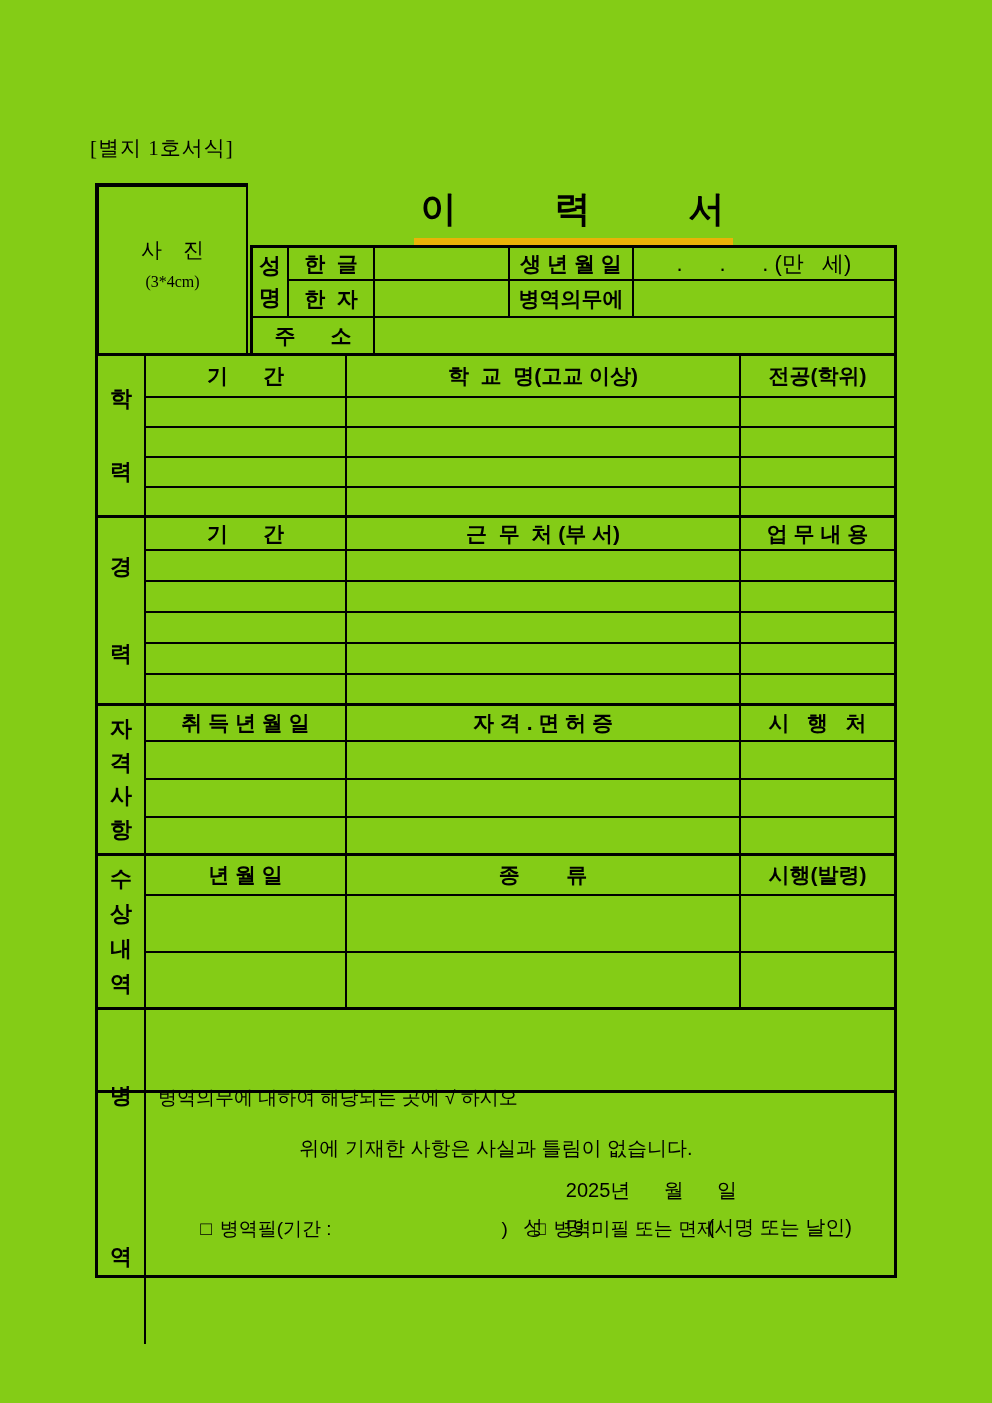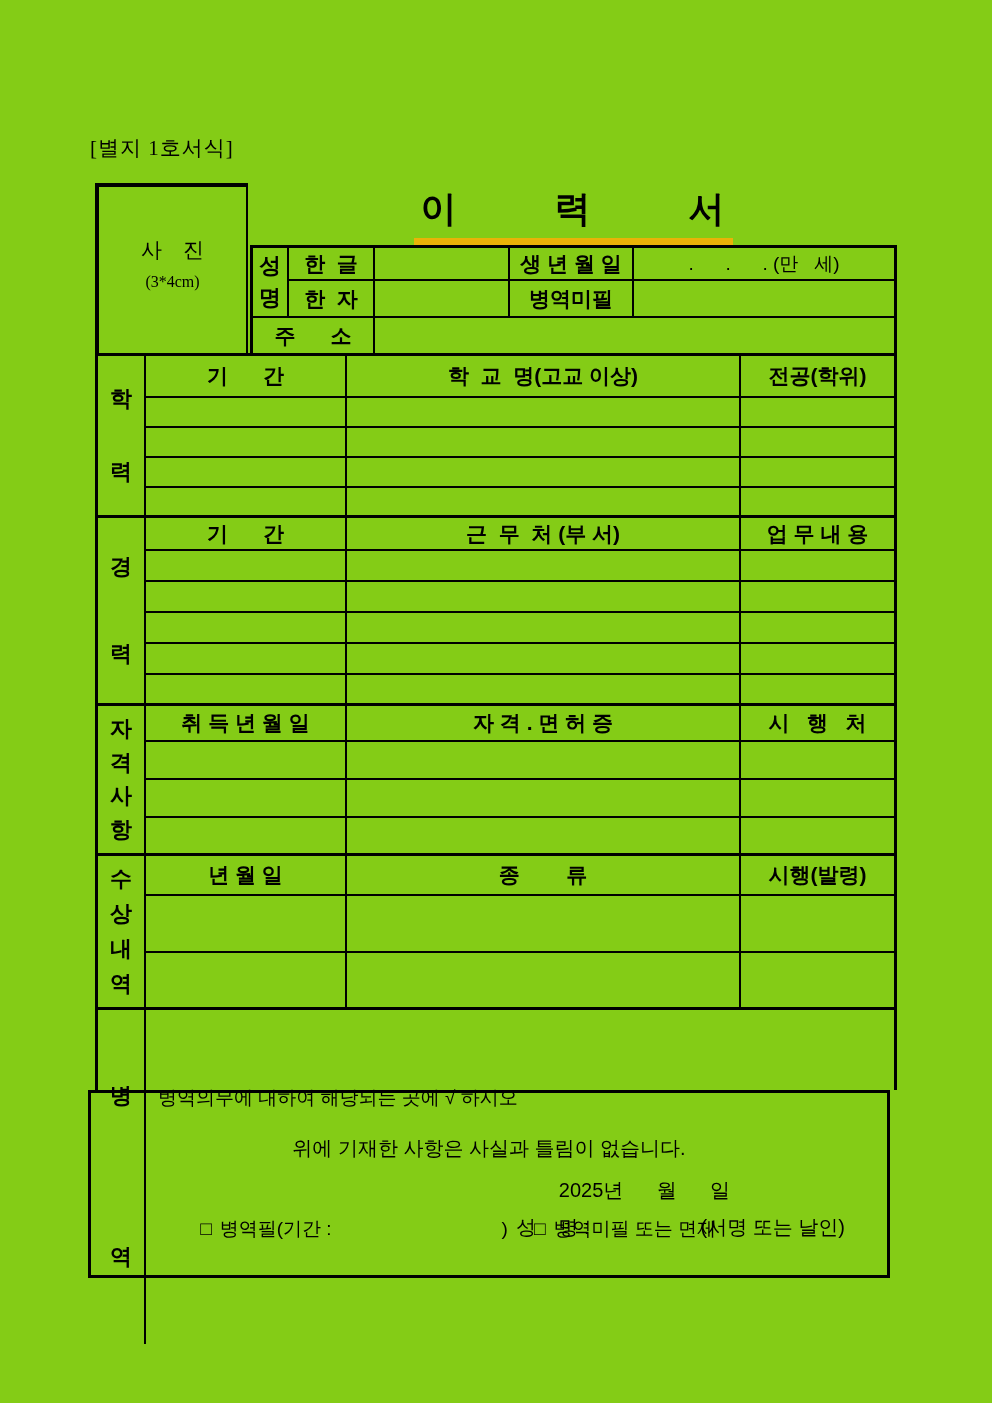--- a/index.html
+++ b/index.html
@@ -46,21 +46,21 @@
     border: 3px solid #000; border-bottom: none;
   }
   .nt > div {
     border-right: 2px solid #000; border-bottom: 2px solid #000;
     display: flex; align-items: center; justify-content: center;
     font-weight: bold; font-size: 21px; white-space: pre;
   }
   .nt > .nr { border-right: none; }
   .nt > .nb { border-bottom: none; }
   .nt .stack { flex-direction: column; justify-content: space-around; padding: 2px 0; font-size: 22px; }
-  .nt .val { font-weight: normal; font-size: 19px; }
+  .nt .val { font-weight: normal; font-size: 22px; }
 
   
   .mt {
     position: absolute; left: 95px; top: 353px; width: 802px; height: 737px;
     display: grid;
     grid-template-columns: 48px 201px 394px 1fr;
     grid-template-rows: 42px 30px 30px 30px 30px 33px 31px 31px 31px 31px 31px 36px 38px 38px 38px 40px 57px 57px 1fr;
     border: 3px solid #000; border-bottom: none;
   }
   .mt > div { border-right: 2px solid #000; border-bottom: 2px solid #000; }
@@ -78,21 +78,21 @@
   .mt > .milc {
     grid-column: span 3; border-right: none; border-bottom: none;
     padding: 7px 0 0 12px; font-size: 19px; line-height: 1.72; white-space: pre;
   }
   .milc .gap1 { display: inline-block; width: 170px; }
   .milc .gap2 { display: inline-block; width: 26px; }
   .milc .cb { display: inline-block; margin-right: 8px; }
 
   
   .fbox {
-    position: absolute; left: 88px; top: 1090px; width: 802px; height: 188px;
+    position: absolute; left: 95px; top: 1090px; width: 802px; height: 188px;
     border: 3px solid #000; font-size: 20px;
   }
   .f1 { margin-top: 42px; text-align: center; white-space: pre; }
   .f2 { margin-top: 15px; text-align: right; padding-right: 157px; white-space: pre; }
   .f3 { margin-top: 10px; text-align: right; padding-right: 42px; white-space: pre; }
 </style>
 </head>
 <body>
 
 <div class="page">
@@ -112,21 +112,21 @@
     <div class="stack" style="grid-column:1;grid-row:1/3">
       <span>성</span>
       <span>명</span>
     </div>
     <div style="grid-column:2;grid-row:1">한  글</div>
     <div style="grid-column:3;grid-row:1"></div>
     <div style="grid-column:4;grid-row:1">생 년 월 일</div>
     <div class="nr val" style="grid-column:5;grid-row:1">.      .      . (만   세)</div>
     <div style="grid-column:2;grid-row:2">한  자</div>
     <div style="grid-column:3;grid-row:2"></div>
-    <div style="grid-column:4;grid-row:2">병역미필</div>
+    <div style="grid-column:4;grid-row:2">병역의무에</div>
     <div class="nr" style="grid-column:5;grid-row:2"></div>
     <div class="nb" style="grid-column:1/3;grid-row:3">주      소</div>
     <div class="nb nr" style="grid-column:3/6;grid-row:3"></div>
   </div>
 
   <div class="mt">
 
     <div class="lab" style="grid-row:span 5">
       <span>학</span>
       <span>력</span>

